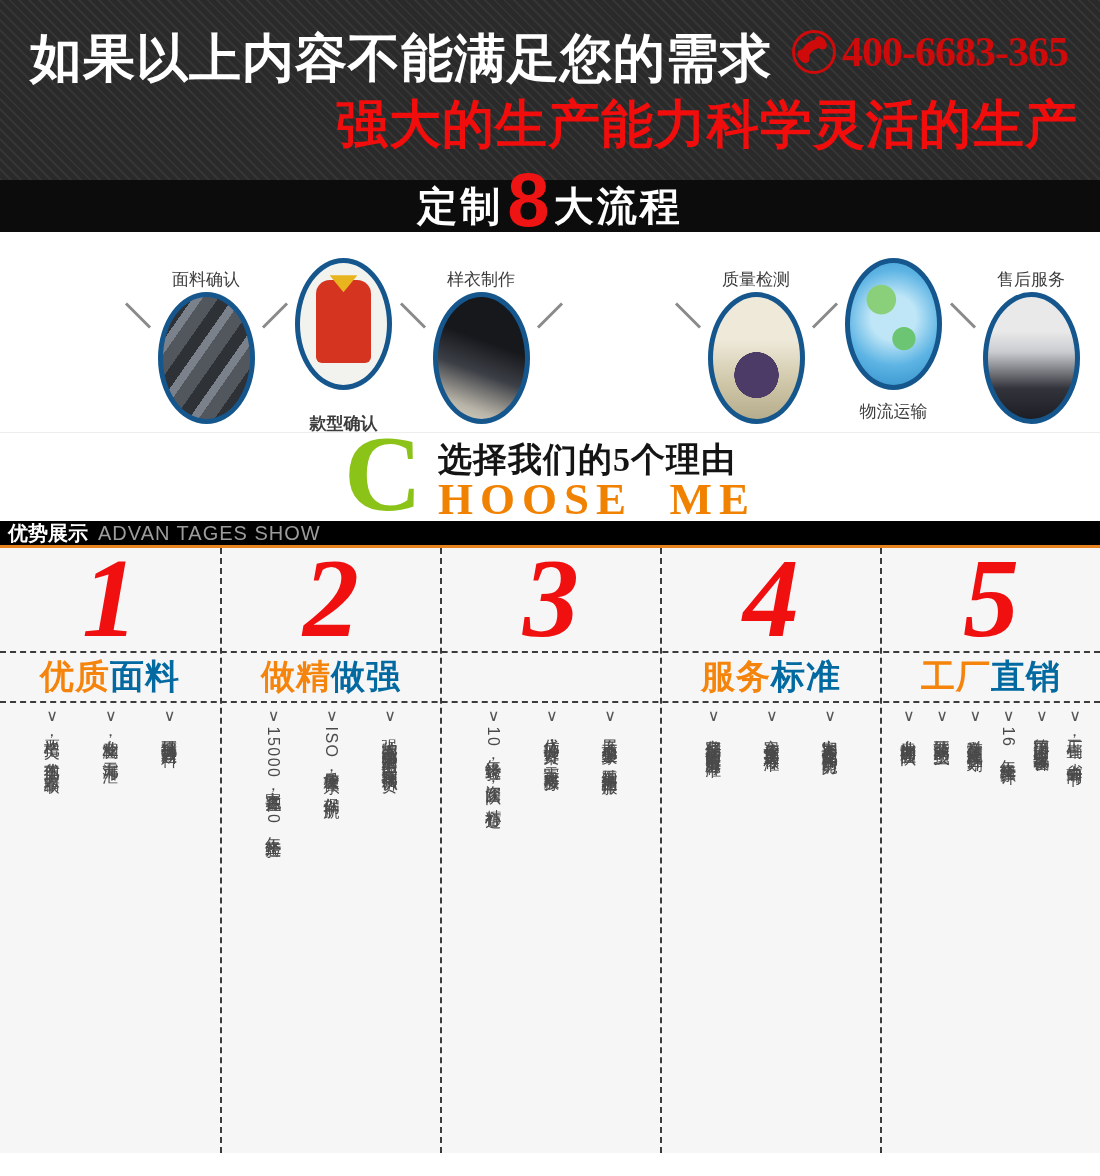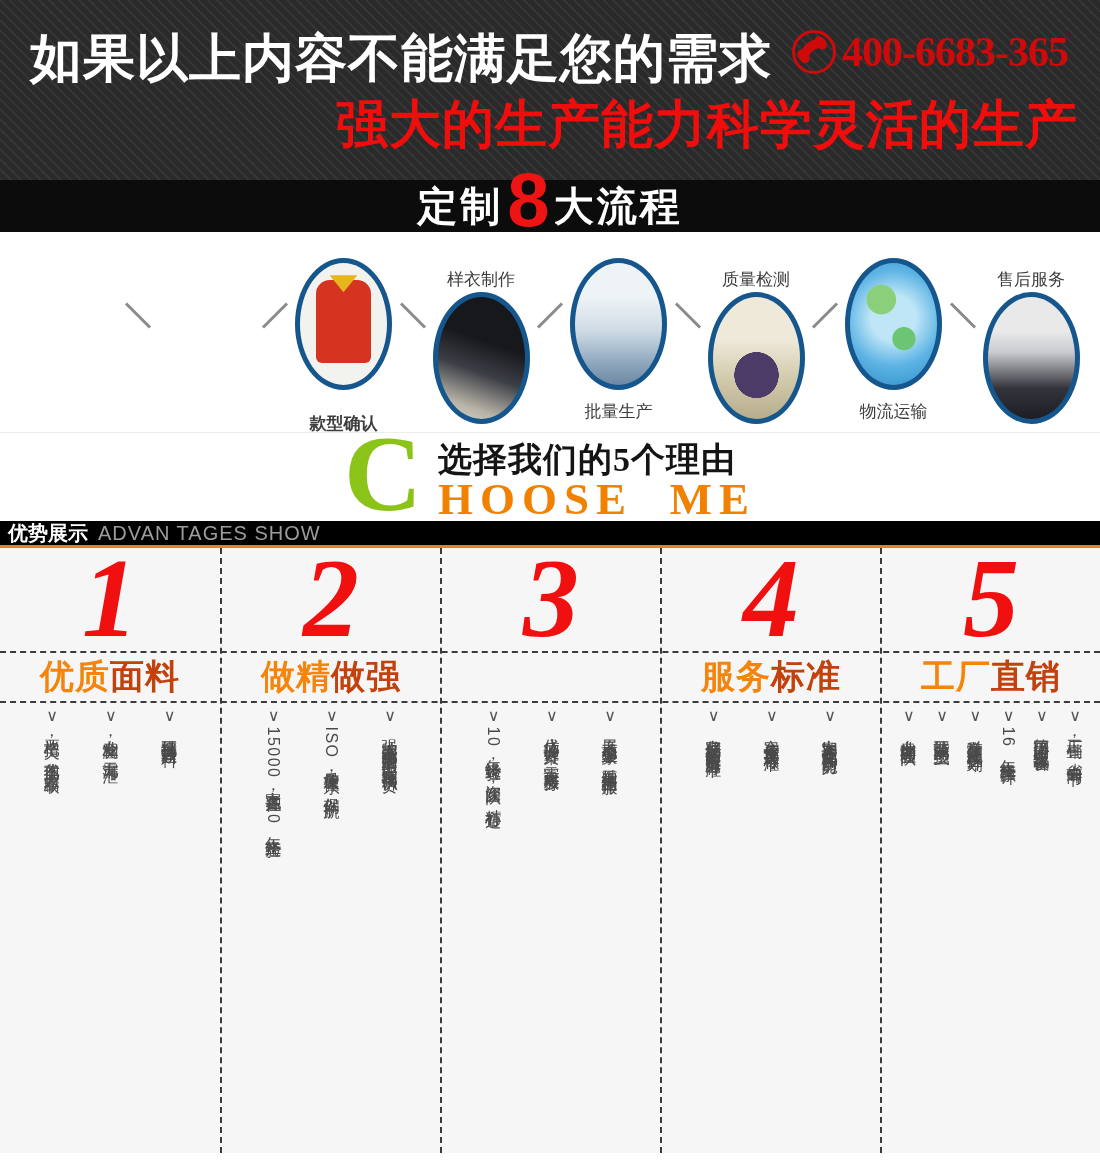--- a/index.html
+++ b/index.html
@@ -58,21 +58,21 @@
   .adv-bar .ab-en{color:#9c9c9c;font-size:20px;letter-spacing:1px;}
 
   
   .advantages{position:relative;height:629px;background:#f6f6f6;}
   .cols{display:flex;height:605px;}
   .col{width:220px;box-sizing:border-box;position:relative;}
   .col + .col{border-left:2px dashed #3b3b3b;}
   .num{height:103px;text-align:center;font-family:"Liberation Serif",serif;font-style:italic;font-weight:bold;font-size:112px;line-height:100px;color:#f11010;}
   .title-row{height:50px;line-height:50px;text-align:center;font-size:34px;font-weight:bold;letter-spacing:1px;white-space:nowrap;}
   .title-row .hl{color:#f5840c;}
-  .title-row .rest{color:#c2410c;}
+  .title-row .rest{color:#0369a1;}
   .items{position:absolute;top:158px;bottom:0;left:3px;right:3px;display:flex;flex-direction:row-reverse;justify-content:space-evenly;align-items:flex-start;}
   .vitem{writing-mode:vertical-rl;font-size:16px;color:#4a4a4a;letter-spacing:1.5px;line-height:1.3;max-height:447px;}
   .vitem .check{text-orientation:upright;color:#555;}
   .hline{position:absolute;left:0;right:0;border-top:2px dashed #3b3b3b;}
   .hr1{top:103px;}
   .hr2{top:153px;}
   .adv-footer{height:24px;background:#fff;}
 </style>
 </head>
 <body>
@@ -95,31 +95,31 @@
   <div class="banner-sub">强大的生产能力科学灵活的生产</div>
 </div>
 
 <div class="process-bar">
   <span class="pb-txt">定制</span>
   <span class="pb-big">8</span>
   <span class="pb-txt">大流程</span>
 </div>
 
 <div class="process" id="process-steps">
+    <div class="step" style="left: 137.5px;">
+      <div class="circle ph2" style="top: 60px;"></div>
+      <div class="step-label" style="top: 36px;">面料确认</div>
+    </div>
     <div class="step" style="left: 275px;">
       <div class="circle ph3" style="top: 26px;"></div>
       <div class="step-label" style="top: 180px; font-weight: bold;">款型确认</div>
     </div>
     <div class="step" style="left: 412.5px;">
       <div class="circle ph4" style="top: 60px;"></div>
       <div class="step-label" style="top: 36px;">样衣制作</div>
-    </div>
-    <div class="step" style="left: 550px;">
-      <div class="circle ph5" style="top: 26px;"></div>
-      <div class="step-label" style="top: 168px;">批量生产</div>
     </div>
     <div class="step" style="left: 687.5px;">
       <div class="circle ph6" style="top: 60px;"></div>
       <div class="step-label" style="top: 36px;">质量检测</div>
     </div>
     <div class="step" style="left: 825px;">
       <div class="circle ph7" style="top: 26px;"></div>
       <div class="step-label" style="top: 168px;">物流运输</div>
     </div>
     <div class="step" style="left: 962.5px;">

